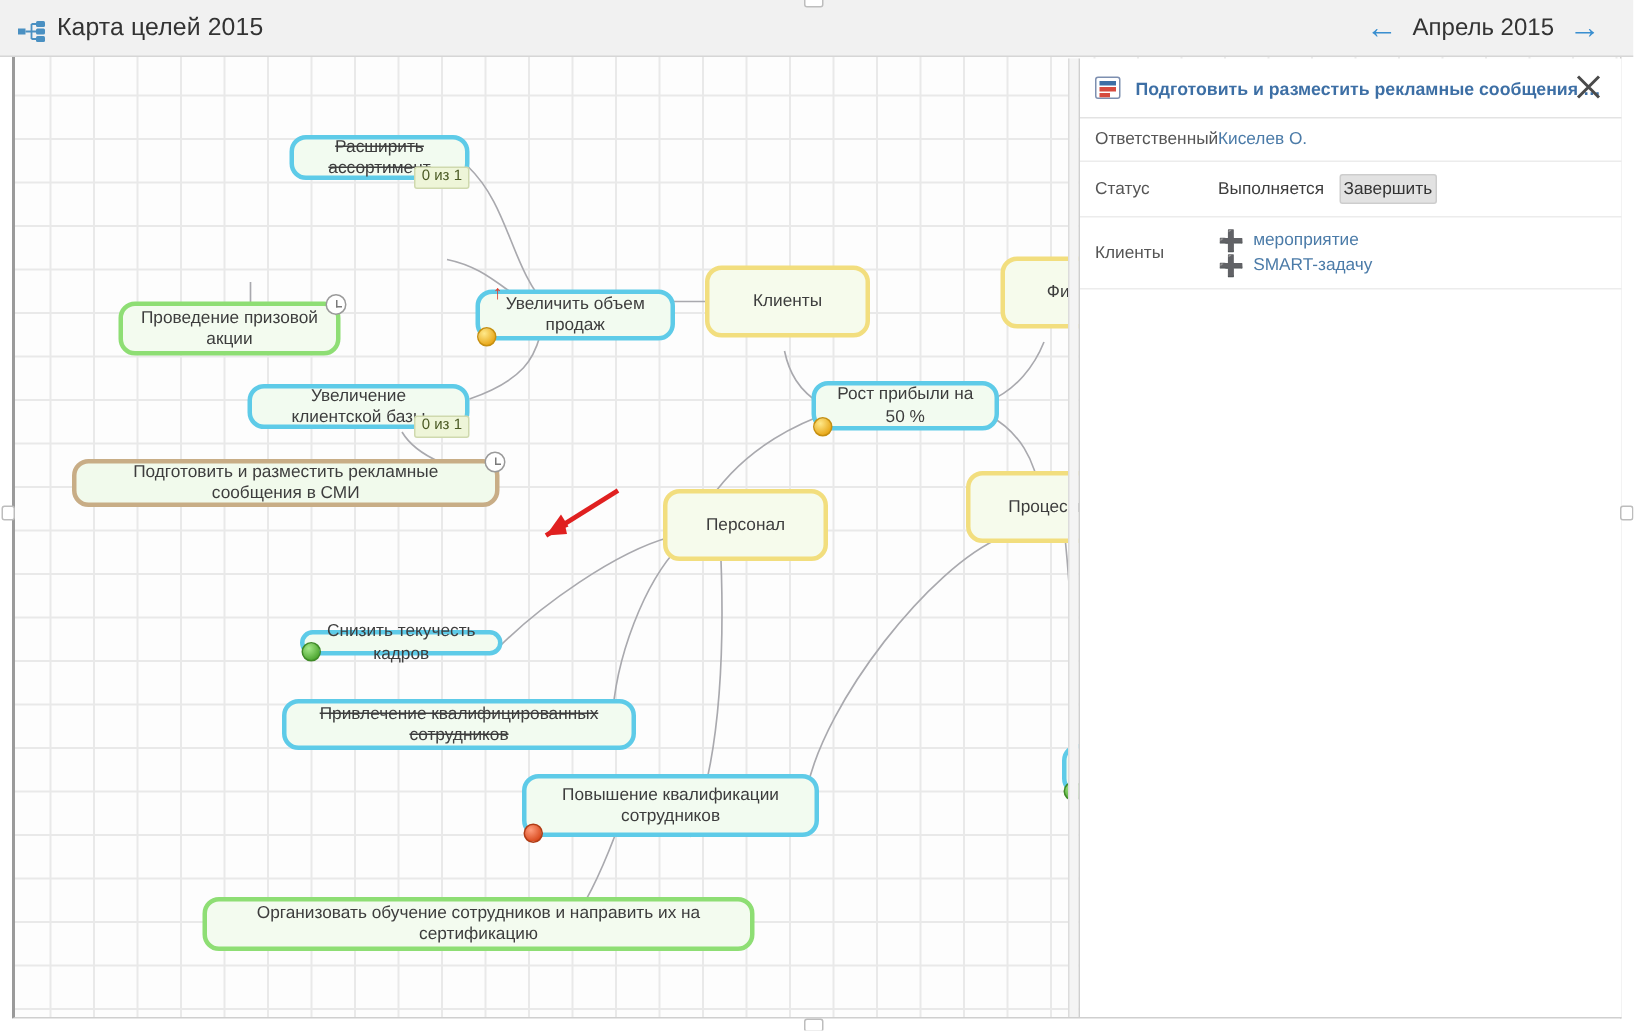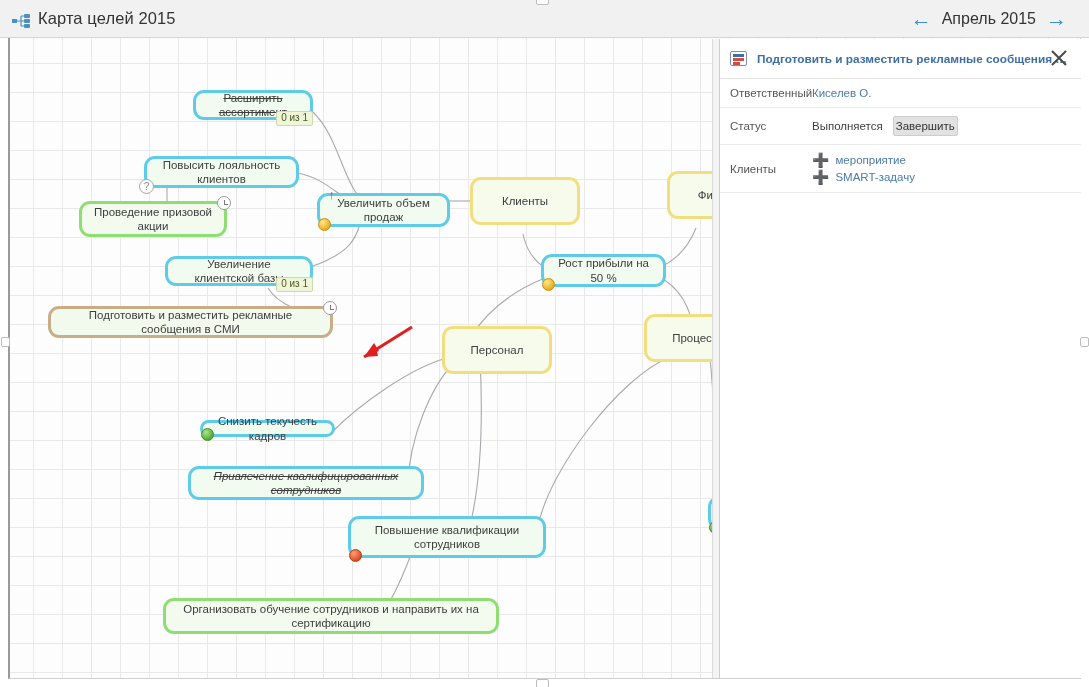--- a/index.html
+++ b/index.html
@@ -386,24 +386,20 @@
 
           <path d="M470 320 C 474 400, 470 470, 450 520"></path>
         </g>
       </svg>
 
       <div class="node cyan" style="left:183px; top:52px; width:120px; height:30px;">
         <span class="strike">Расширить ассортимент</span>
         <span class="count-badge">0 из 1</span>
       </div>
 
-      <div class="node cyan" style="left:134px; top:118px; width:155px; height:32px;">
-        <span>Повысить  лояльность клиентов</span>
-        <span class="qmark-icon">?</span>
-      </div>
 
       <div class="node green" style="left:69px; top:163px; width:148px; height:36px;">
         <span>Проведение призовой акции</span>
         <span class="clock-icon"></span>
       </div>
 
       <div class="node cyan" style="left:307px; top:155px; width:133px; height:34px;">
         <span class="uparrow-icon">↑</span>
         <span>Увеличить объем продаж</span>
         <span class="dot yellowdot"></span>
@@ -438,30 +434,30 @@
 
       <div class="node yellow" style="left:634px; top:276px; width:110px; height:48px;">
         <span>Процессы</span>
       </div>
 
       <div class="node cyan" style="left:190px; top:382px; width:135px; height:17px;">
         <span>Снизить текучесть кадров</span>
         <span class="dot greendot"></span>
       </div>
 
-      <div class="node cyan" style="left:178px; top:428px; width:236px; height:34px;font-style:italic;">
+      <div class="node cyan" style="left:178px; top:428px; width:236px; height:34px;">
         <span class="strike">Привлечение квалифицированных сотрудников</span>
       </div>
 
       <div class="node cyan" style="left:338px; top:478px; width:198px; height:42px;">
         <span>Повышение квалификации сотрудников</span>
         <span class="dot reddot"></span>
       </div>
 
-      <div class="node green" style="left:125px; top:560px; width:336px; height:36px;margin-left:28px;">
+      <div class="node green" style="left:125px; top:560px; width:368px; height:36px;">
         <span>Организовать обучение сотрудников  и направить их на сертификацию</span>
       </div>
 
       <div class="node cyan" style="left:698px; top:458px; width:110px; height:34px;">
         <span></span>
         <span class="dot greendot"></span>
       </div>
 
       <svg id="pointer-arrow" viewBox="0 0 80 45">
         <path d="M74 4 L26 34" stroke="#e02020" stroke-width="3.2" fill="none"></path>

